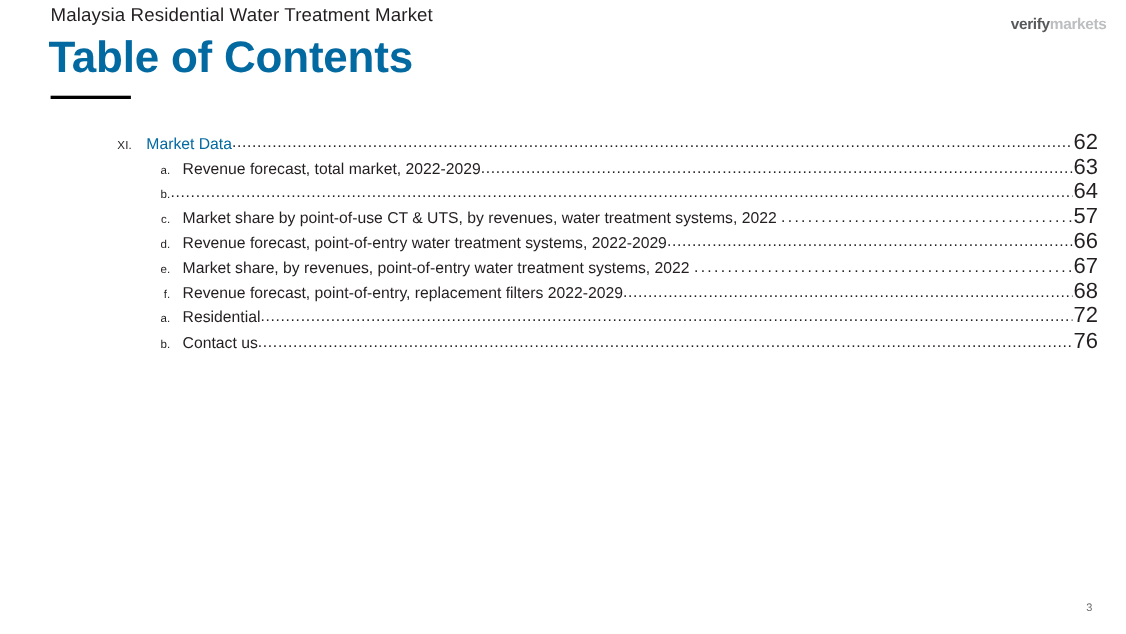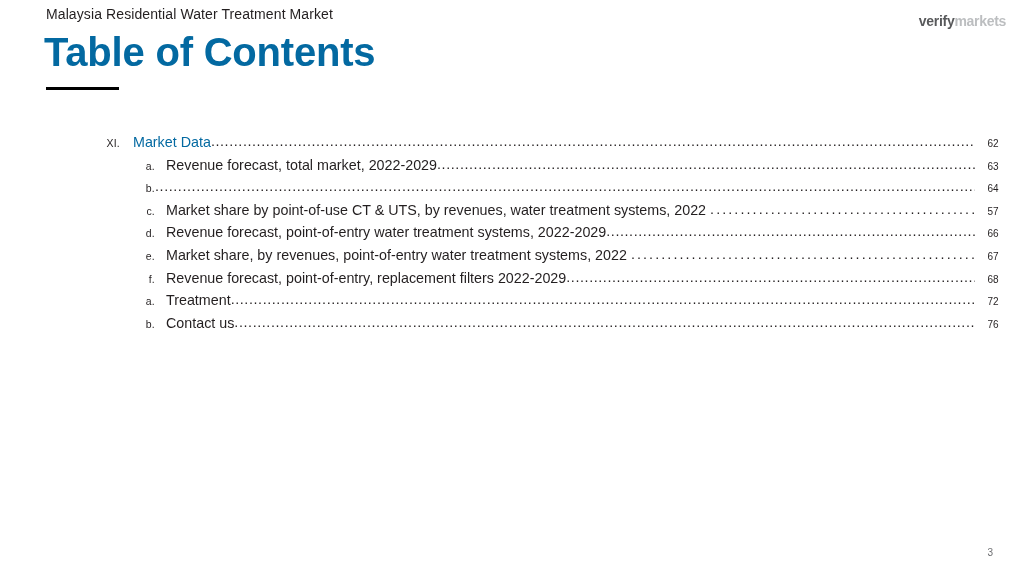--- a/index.html
+++ b/index.html
@@ -15,21 +15,21 @@
     font-family: "Liberation Sans", sans-serif;
     color: #1a1a1a;
     -webkit-font-smoothing: antialiased;
   }
 
   
   .doc-header {
     position: absolute;
     left: 46px;
     top: 5px;
-    font-size: 14px;
+    font-size: 17px;
     line-height: 18px;
     letter-spacing: 0.1px;
     color: #231f20;
     white-space: nowrap;
   }
 
   .brand-logo {
     position: absolute;
     right: 18px;
     top: 13px;
@@ -62,21 +62,20 @@
     height: 3px;
     background: #000000;
   }
 
   
   .toc {
     position: absolute;
     left: 0;
     top: 118px;
     width: 1024px;
-    margin-top: 16px;
   }
   .toc-row {
     display: flex;
     align-items: baseline;
     height: 22.6px;
     white-space: nowrap;
   }
   
   .toc-row.lvl1 .marker {
     width: 120px;
@@ -121,22 +120,22 @@
     color: #231f20;
     display: block;
     white-space: nowrap;
   }
   
   .leader.gap { margin-left: 4px; }
   .leader.gap::before { letter-spacing: 2.1px; }
 
   .pagenum {
     flex: 0 0 34px;
-    text-align: center;
-    font-size: 10px;
+    text-align: left;
+    font-size: 20px;
     color: #231f20;
     padding-right: 14px;
   }
 
   
   .slide-number {
     position: absolute;
     right: 31px;
     bottom: 18px;
     font-size: 10px;
@@ -193,21 +192,21 @@
       <span class="pagenum">67</span>
     </div>
     <div class="toc-row lvl2">
       <span class="marker">f.</span>
       <span class="label">Revenue forecast, point-of-entry, replacement filters 2022-2029</span>
       <span class="leader"></span>
       <span class="pagenum">68</span>
     </div>
     <div class="toc-row lvl2">
       <span class="marker">a.</span>
-      <span class="label">Treatment</span>
+      <span class="label">Residential</span>
       <span class="leader"></span>
       <span class="pagenum">72</span>
     </div>
     <div class="toc-row lvl2">
       <span class="marker">b.</span>
       <span class="label">Contact us</span>
       <span class="leader"></span>
       <span class="pagenum">76</span>
     </div>
   </div>

